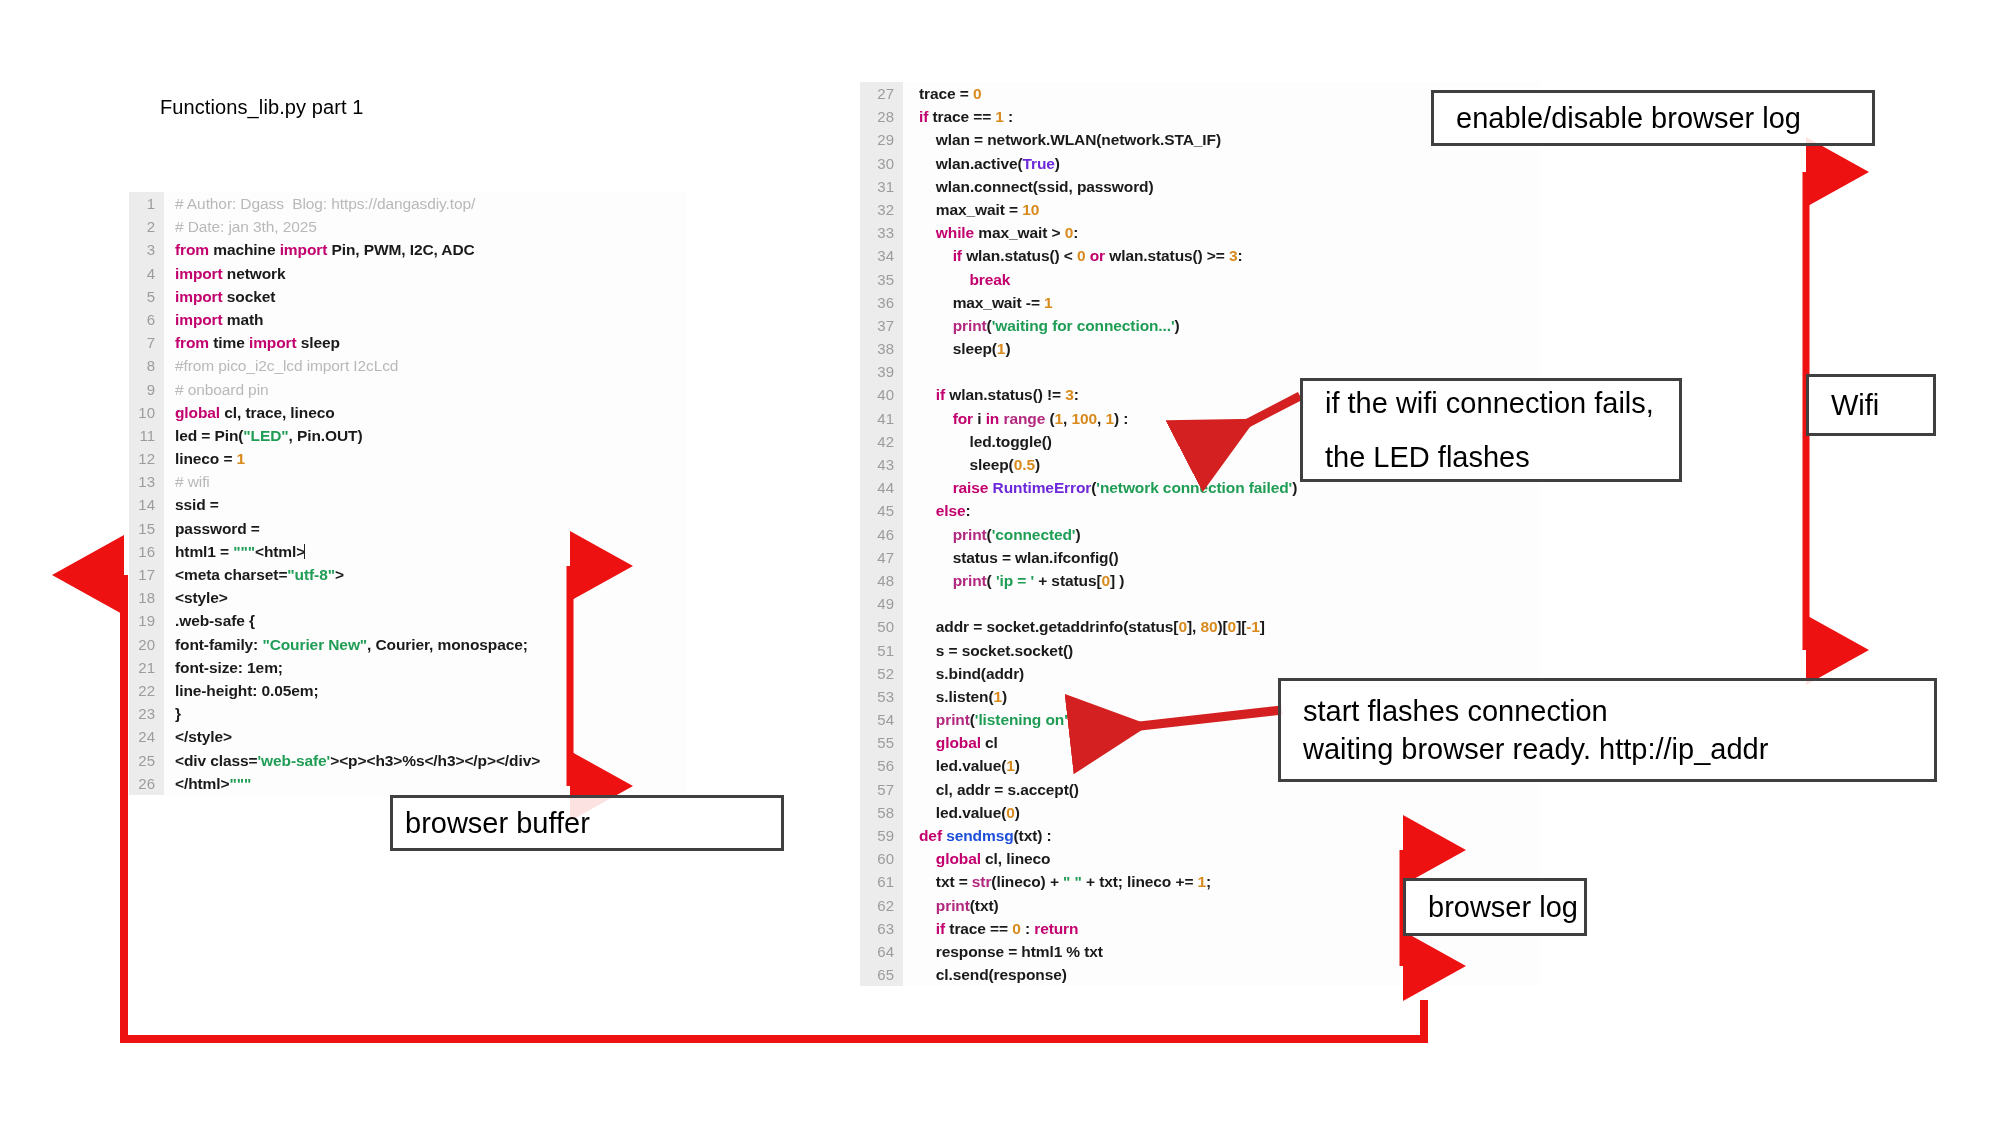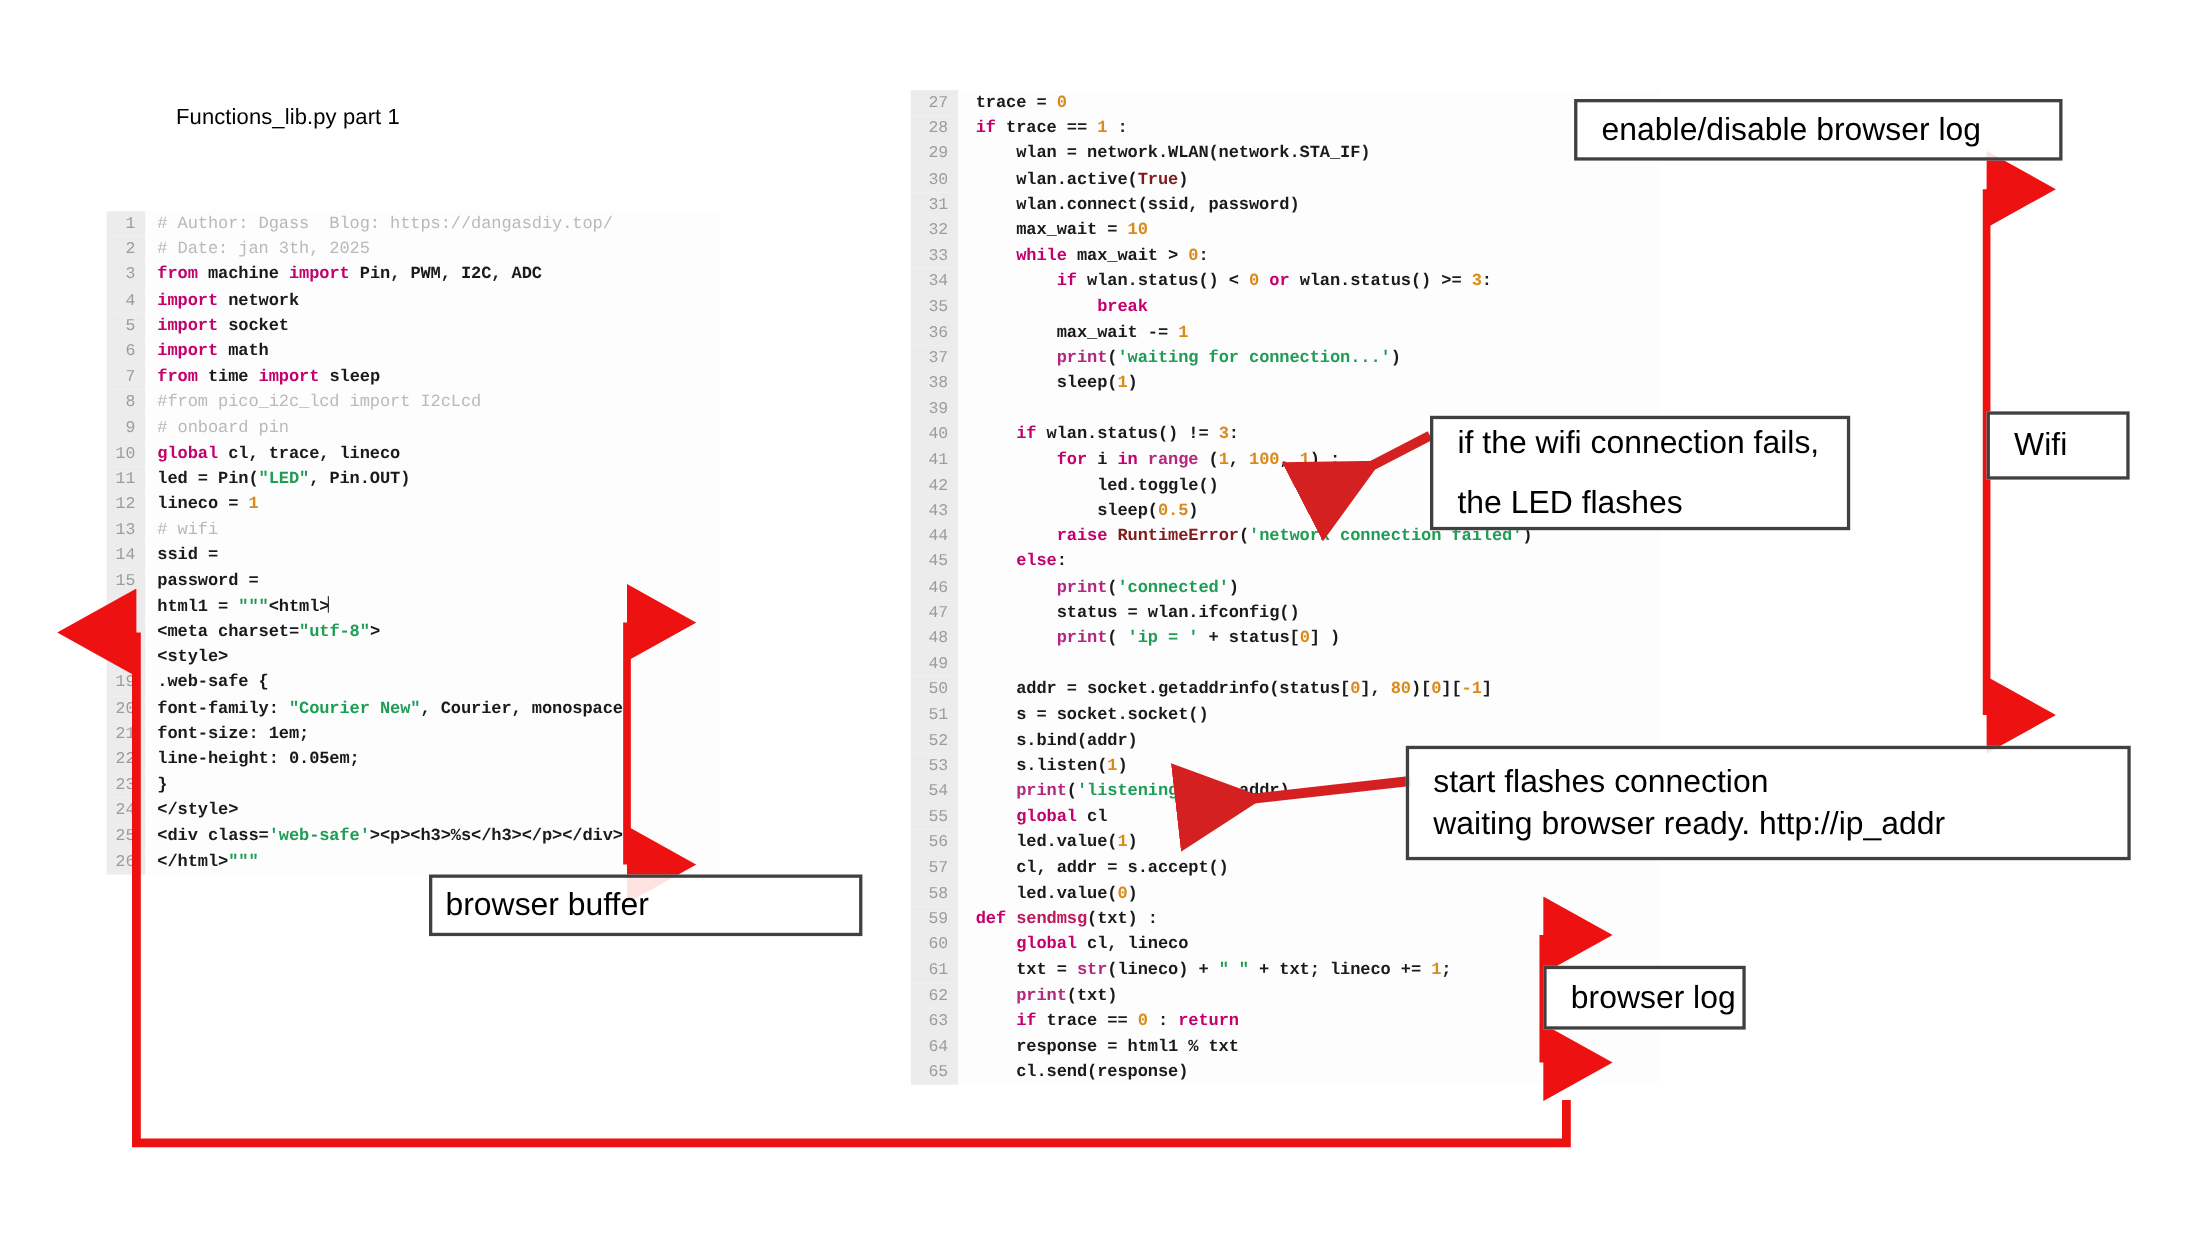--- a/index.html
+++ b/index.html
@@ -24,24 +24,25 @@
     font-size: 20px;
     color: #000000;
     white-space: nowrap;
     letter-spacing: 0.1px;
   }
 
   
   .code-block {
     position: absolute;
     background: #fdfdfd;
-    font-family: Liberation Mono, monospace;
+    font-family: Liberation Sans, sans-serif;
     font-size: 15.5px;
     line-height: 23.2px;
     white-space: pre;
+    margin-left: 32px;
   }
   .code-row {
     display: flex;
     align-items: flex-start;
     height: 23.2px;
   }
   .ln {
     flex: 0 0 auto;
     width: 34px;
     text-align: right;
@@ -59,24 +60,24 @@
     padding-left: 16px;
     color: #1a1a1a;
     font-weight: bold;
     letter-spacing: -0.1px;
   }
   .code-left .src { padding-left: 11px; }
 
   
   .t-com { color: #b9b9b9; font-weight: normal; }
   .t-kw  { color: #c2006e; }
-  .t-bi  { color: #7f1d1d; }
+  .t-bi  { color: #6d28d9; }
   .t-str { color: #1f9d55; }
   .t-num { color: #d98a1c; }
-  .t-fn  { color: #be185d; }
+  .t-fn  { color: #1d4ed8; }
   .t-prt { color: #b3287f; }
   .caret {
     display: inline-block;
     width: 0;
     border-left: 1.6px solid #222;
     height: 15px;
     vertical-align: -2px;
     margin-left: -1px;
   }
 

